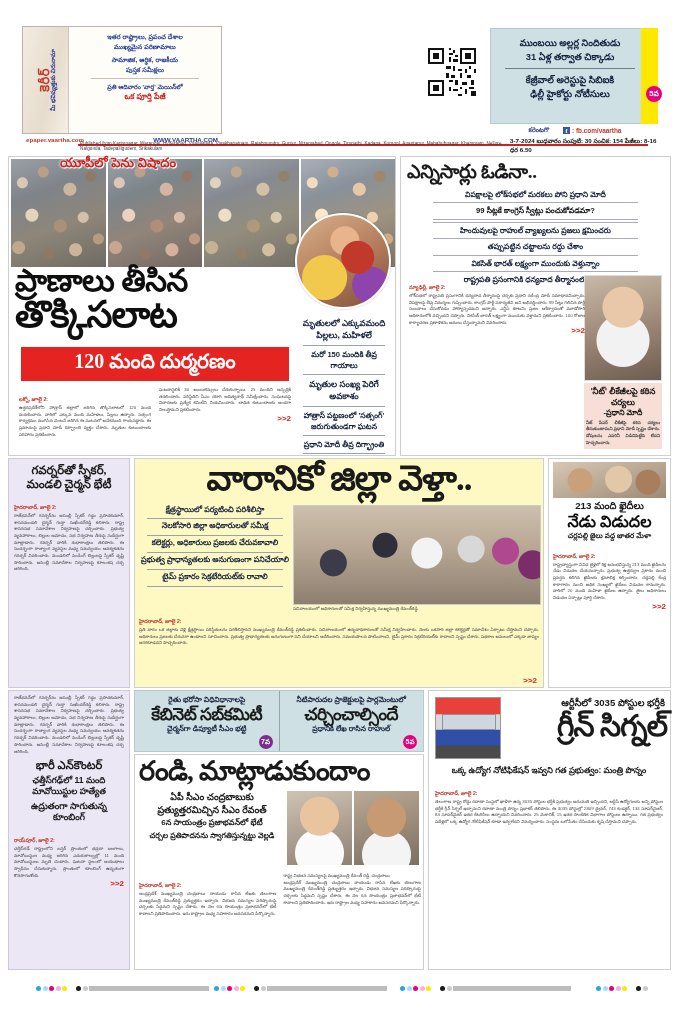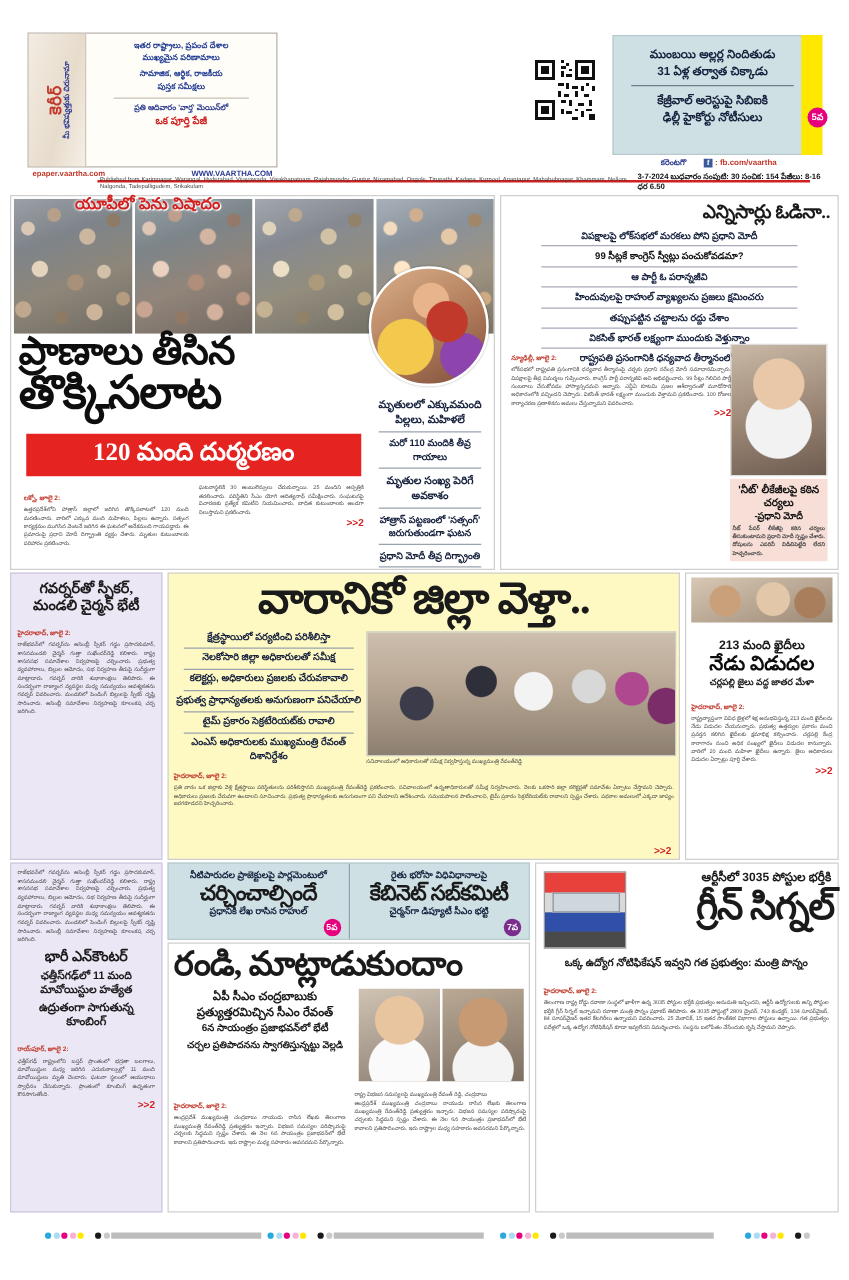--- a/index.html
+++ b/index.html
@@ -167,21 +167,21 @@
   .lead-bullets .bi.big { font-size:8.6px; }
   .lead-bullets .hr { height:1px; background:#9aa3ad; margin:1px 6px; }
   .lead-body { position:absolute; left:10px; top:230px; width:272px; display:flex; gap:8px; }
   .lead-body .col { flex:1; }
   .dateline { font-size:5.2px; font-weight:bold; color:#c0392b; }
   .greek { font-size:4.4px; color:#4a4a4a; line-height:1.52; text-align:justify; }
   .more { font-size:8px; font-weight:bold; color:#d02020; text-align:right; }
 
   
   .lead-r { position:absolute; left:392px; top:0; width:271px; height:300px; border:1px solid #cfcfcf; background:#fff; padding:4px 6px; }
-  .lead-r .h1 { font-size:15px; font-weight:bold; text-align:right; font-family:"Liberation Serif", serif; letter-spacing:-.3px; }
+  .lead-r .h1 { font-size:19px; font-weight:bold; text-align:left; font-family:"Liberation Serif", serif; letter-spacing:-.3px; }
   .lead-r .h2 { font-size:27px; font-weight:bold; text-align:center; color:#0d0d0d; font-family:"Liberation Serif", serif; line-height:1.05; letter-spacing:-.8px; }
   .lead-r .bl { font-size:7.6px; font-weight:bold; text-align:center; color:#16213e; line-height:1.5; }
   .lead-r .bl.em { color:#111; }
   .lead-r .hr { height:1px; background:#aab; margin:2px 26px; }
   .modi-photo {
     position:absolute; right:8px; top:118px; width:78px; height:106px;
     background:
       radial-gradient(circle at 50% 30%, #e8c8a8 20px, transparent 21px),
       radial-gradient(circle at 50% 62%, #f2f2f2 26px, transparent 27px),
       linear-gradient(165deg,#c9b9a6,#9a8574 55%,#6d5c50);
@@ -225,21 +225,21 @@
     position:absolute; left:540px; top:0; width:123px; height:230px; background:#fff; border:1px solid #cfcfcf; padding:3px 4px;
   }
   .mid-right .pphoto {
     width:100%; height:36px;
     background:
       radial-gradient(circle at 24% 52%, #c9a07a 12px, transparent 13px),
       radial-gradient(circle at 58% 48%, #e2c7a9 13px, transparent 14px),
       radial-gradient(circle at 84% 56%, #a97e5d 12px, transparent 13px),
       linear-gradient(160deg,#d7c7b3,#9d8a76);
   }
-  .mid-right .k { font-size:9.8px; font-weight:bold; text-align:center; margin-top:12px; }
+  .mid-right .k { font-size:9.8px; font-weight:bold; text-align:center; margin-top:2px; }
   .mid-right .h { font-size:16px; font-weight:bold; text-align:center; color:#0d0d0d; font-family:"Liberation Serif", serif; line-height:1.05; }
   .mid-right .sub { font-size:7.2px; font-weight:bold; text-align:center; line-height:1.35; }
 
   
   .band3 { position:absolute; left:8px; top:690px; width:663px; height:280px; }
   .bl-left {
     position:absolute; left:0; top:0; width:122px; height:280px;
     background:#ece7f5; border:1px solid #cfc6e0; padding:4px 5px;
   }
   .bl-left .h { font-size:11.4px; font-weight:bold; text-align:center; font-family:"Liberation Serif", serif; }
@@ -420,21 +420,21 @@
 
       <div class="lead-head">
         <div class="l1">ప్రాణాలు తీసిన</div>
         <div class="l2">తొక్కిసలాట</div>
       </div>
       <div class="lead-redbar">120 మంది దుర్మరణం</div>
 
       <div class="lead-bullets">
         <div class="bi big">మృతులలో ఎక్కువమంది పిల్లలు, మహిళలే</div>
         <div class="hr"></div>
-        <div class="bi">మరో 110 మందికి తీవ్ర గాయాలు</div>
+        <div class="bi">మరో 150 మందికి తీవ్ర గాయాలు</div>
         <div class="hr"></div>
         <div class="bi big">మృతుల సంఖ్య పెరిగే అవకాశం</div>
         <div class="hr"></div>
         <div class="bi">హాత్రాస్ పట్టణంలో 'సత్సంగ్' జరుగుతుండగా ఘటన</div>
         <div class="hr"></div>
         <div class="bi">ప్రధాని మోదీ తీవ్ర దిగ్భ్రాంతి</div>
         <div class="hr"></div>
         <div class="bi">మృతుల కుటుంబాలకు రూ. 2 లక్షల ఎక్స్‌గ్రేషియా</div>
       </div>
 
@@ -450,21 +450,20 @@
       </div>
     </div>
 
     <div class="lead-r">
       <div class="h1">ఎన్నిసార్లు ఓడినా..</div>
       <div style="margin-top:2px;">
         <div class="bl">విపక్షాలపై లోక్‌సభలో మరకలు పోని ప్రధాని మోదీ</div>
         <div class="hr"></div>
         <div class="bl em">99 సీట్లకే కాంగ్రెస్ స్వీట్లు పంచుకోవడమా?</div>
         <div class="hr"></div>
-        <div class="bl">ఆ పార్టీ ఓ పరాన్నజీవి</div>
         <div class="hr"></div>
         <div class="bl">హిందువులపై రాహుల్ వ్యాఖ్యలను ప్రజలు క్షమించరు</div>
         <div class="hr"></div>
         <div class="bl">తప్పుపట్టిన చట్టాలను రద్దు చేశాం</div>
         <div class="hr"></div>
         <div class="bl">వికసిత్ భారత్ లక్ష్యంగా ముందుకు వెళ్తున్నాం</div>
         <div class="hr"></div>
         <div class="bl">రాష్ట్రపతి ప్రసంగానికి ధన్యవాద తీర్మానంలో ప్రధాని</div>
       </div>
 
@@ -499,21 +498,20 @@
         <div class="bi">క్షేత్రస్థాయిలో పర్యటించి పరిశీలిస్తా</div>
         <div class="hr"></div>
         <div class="bi">నెలకోసారి జిల్లా అధికారులతో సమీక్ష</div>
         <div class="hr"></div>
         <div class="bi">కలెక్టర్లు, అధికారులు ప్రజలకు చేరువకావాలి</div>
         <div class="hr"></div>
         <div class="bi">ప్రభుత్వ ప్రాధాన్యతలకు అనుగుణంగా పనిచేయాలి</div>
         <div class="hr"></div>
         <div class="bi">టైమ్ ప్రకారం సెక్రటేరియట్‌కు రావాలి</div>
         <div class="hr"></div>
-        <div class="bi">ఎంఎస్ అధికారులకు ముఖ్యమంత్రి రేవంత్ దిశానిర్దేశం</div>
       </div>
       <div class="conf-photo"></div>
       <div style="position:absolute;left:158px;top:147px;width:248px;" class="greek">సచివాలయంలో అధికారులతో సమీక్ష నిర్వహిస్తున్న ముఖ్యమంత్రి రేవంత్‌రెడ్డి</div>
       <div class="mid-body">
         <div style="flex:1">
           <span class="dateline">హైదరాబాద్, జూలై 2:</span>
           <div class="greek">ప్రతి వారం ఒక జిల్లాకు వెళ్లి క్షేత్రస్థాయి పరిస్థితులను పరిశీలిస్తానని ముఖ్యమంత్రి రేవంత్‌రెడ్డి ప్రకటించారు. సచివాలయంలో ఉన్నతాధికారులతో సమీక్ష నిర్వహించారు. నెలకు ఒకసారి జిల్లా కలెక్టర్లతో సమావేశం ఏర్పాటు చేస్తామని చెప్పారు. అధికారులు ప్రజలకు చేరువగా ఉండాలని సూచించారు. ప్రభుత్వ ప్రాధాన్యతలకు అనుగుణంగా పని చేయాలని ఆదేశించారు. సమయపాలన పాటించాలని, టైమ్ ప్రకారం సెక్రటేరియట్‌కు రావాలని స్పష్టం చేశారు. పథకాల అమలులో ఎక్కడా జాప్యం జరగకూడదని హెచ్చరించారు.</div>
         </div>
       </div>
       <div class="more" style="position:absolute;right:6px;bottom:2px;">&gt;&gt;2</div>
@@ -541,30 +539,30 @@
       <div class="sub2">ఉద్రుతంగా సాగుతున్న కూంబింగ్</div>
       <div style="margin-top:4px;">
         <span class="dateline">రాయ్‌పూర్, జూలై 2:</span>
         <div class="greek">ఛత్తీస్‌గఢ్ రాష్ట్రంలోని బస్తర్ ప్రాంతంలో భద్రతా బలగాలు, మావోయిస్టుల మధ్య జరిగిన ఎదురుకాల్పుల్లో 11 మంది మావోయిస్టులు మృతి చెందారు. ఘటనా స్థలంలో ఆయుధాలు స్వాధీనం చేసుకున్నారు. ప్రాంతంలో కూంబింగ్ ఉధృతంగా కొనసాగుతోంది.</div>
       </div>
       <div class="more">&gt;&gt;2</div>
     </div>
 
     <div class="twinbox">
       <div class="twin">
+        <div class="k">రైతు భరోసా విధివిధానాలపై</div>
+        <div class="h">కేబినెట్ సబ్‌కమిటీ</div>
+        <div class="f">చైర్మన్‌గా డిప్యూటీ సీఎం భట్టి</div>
+        <div class="pg-badge violet">7వ</div>
+      </div>
+      <div class="twin">
         <div class="k">నీటిపారుదల ప్రాజెక్టులపై పార్లమెంటులో</div>
         <div class="h">చర్చించాల్సిందే</div>
         <div class="f">ప్రధానికి లేఖ రాసిన రాహుల్</div>
         <div class="pg-badge">5వ</div>
-      </div>
-      <div class="twin">
-        <div class="k">రైతు భరోసా విధివిధానాలపై</div>
-        <div class="h">కేబినెట్ సబ్‌కమిటీ</div>
-        <div class="f">చైర్మన్‌గా డిప్యూటీ సీఎం భట్టి</div>
-        <div class="pg-badge violet">7వ</div>
       </div>
     </div>
 
     <div class="bottom-center">
       <div class="bighead">రండి, మాట్లాడుకుందాం</div>
       <div class="bc-left">
         <div class="l">ఏపీ సీఎం చంద్రబాబుకు</div>
         <div class="l">ప్రత్యుత్తరమిచ్చిన సీఎం రేవంత్</div>
         <div class="l2">6న సాయంత్రం ప్రజాభవన్‌లో భేటీ</div>
         <div class="l3">చర్చల ప్రతిపాదనను స్వాగతిస్తున్నట్టు వెల్లడి</div>

